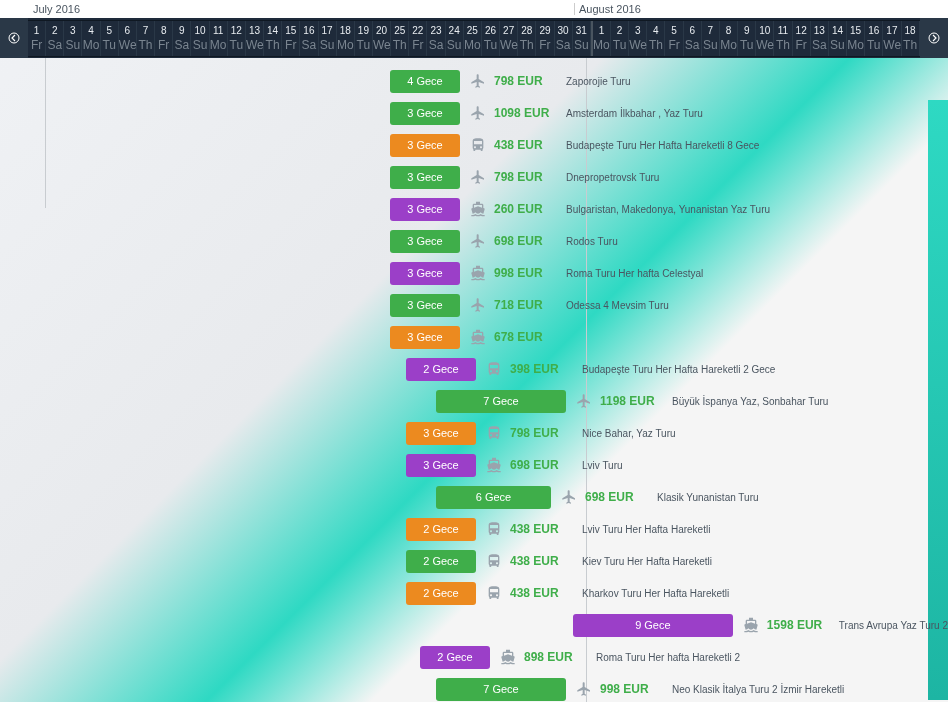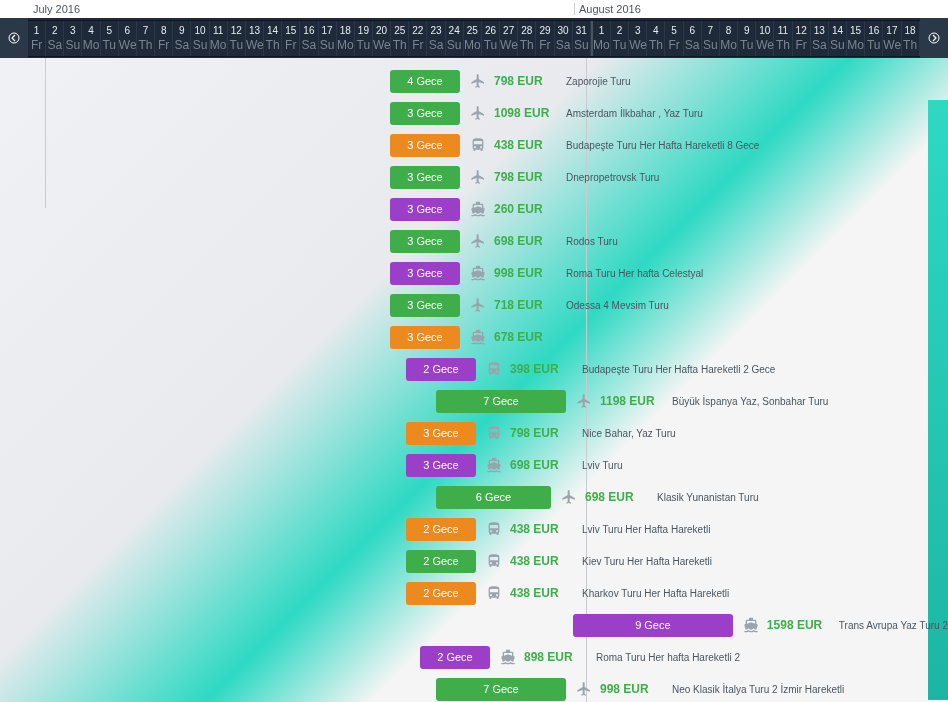--- a/index.html
+++ b/index.html
@@ -398,20 +398,21 @@
         <div class="tour-name">Dnepropetrovsk Turu</div>
       </div>
       <div class="tour-row" style="padding-left: 390px;">
         <div class="nights-badge badge-purple" style="width: 70px;">3 Gece</div>
         <div class="transport-icon">
           <svg width="16" height="16" viewBox="0 0 24 24" fill="#9aa4ad">
             <path d="M20 21c-1.39 0-2.78-.47-4-1.32-2.44 1.71-5.56 1.71-8 0C6.78 20.53 5.39 21 4 21H2v2h2c1.38 0 2.74-.35 4-.99 2.52 1.29 5.48 1.29 8 0 1.26.65 2.62.99 4 .99h2v-2h-2zM3.95 19H4c1.6 0 3.02-.88 4-2 .98 1.12 2.4 2 4 2s3.02-.88 4-2c.98 1.12 2.4 2 4 2h.05l1.89-6.68c.08-.26.06-.54-.06-.78s-.34-.42-.6-.5L20 10.62V6c0-1.1-.9-2-2-2h-3V1H9v3H6c-1.1 0-2 .9-2 2v4.62l-1.29.42c-.26.08-.48.26-.6.5s-.15.52-.06.78L3.95 19zM6 6h12v3.97L12 8 6 9.97V6z"></path>
           </svg>
         </div>
         <div class="price">260 EUR</div>
+        <div class="tour-name">Bulgaristan, Makedonya, Yunanistan Yaz Turu</div>
       </div>
       <div class="tour-row" style="padding-left: 390px;">
         <div class="nights-badge badge-green" style="width: 70px;">3 Gece</div>
         <div class="transport-icon">
           <svg width="16" height="16" viewBox="0 0 24 24" fill="#9aa4ad">
             <path d="M21 16v-2l-8-5V3.5c0-.83-.67-1.5-1.5-1.5S10 2.67 10 3.5V9l-8 5v2l8-2.5V19l-2 1.5V22l3.5-1 3.5 1v-1.5L13 19v-5.5l8 2.5z"></path>
           </svg>
         </div>
         <div class="price">698 EUR</div>
         <div class="tour-name">Rodos Turu</div>

